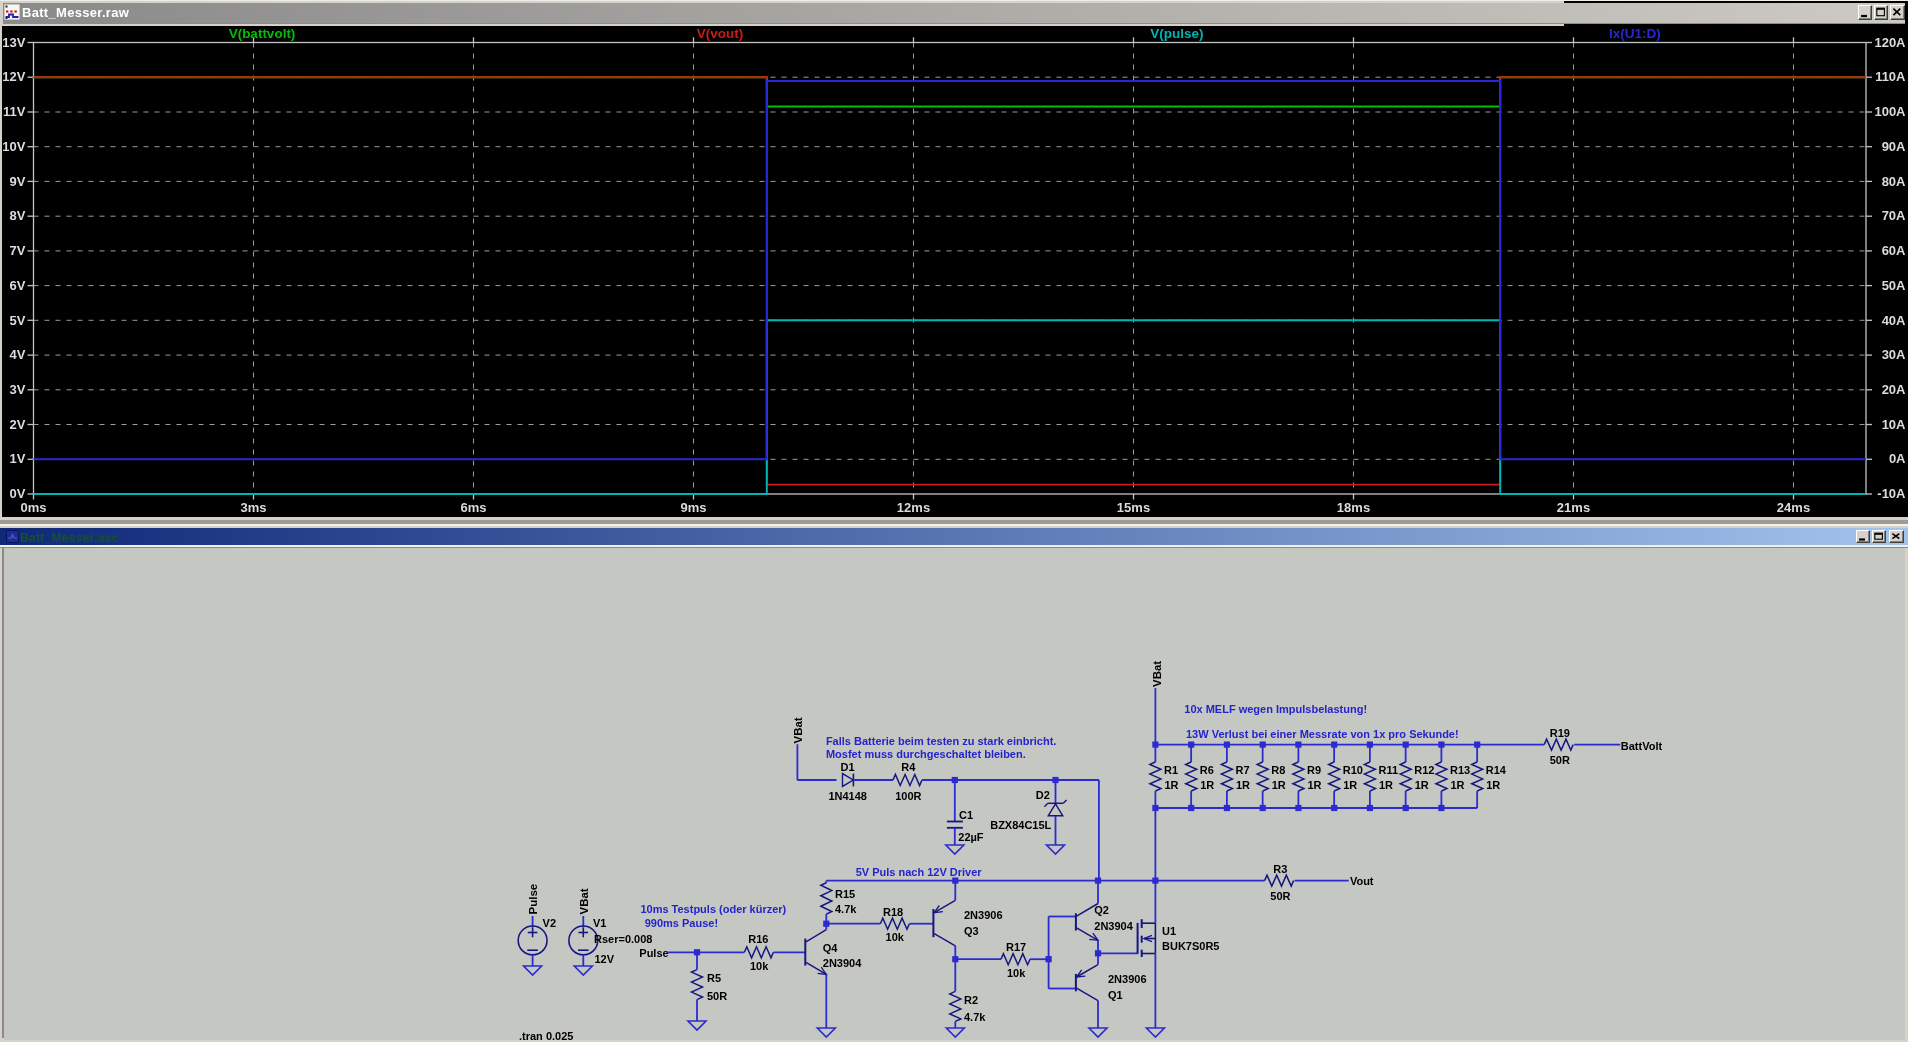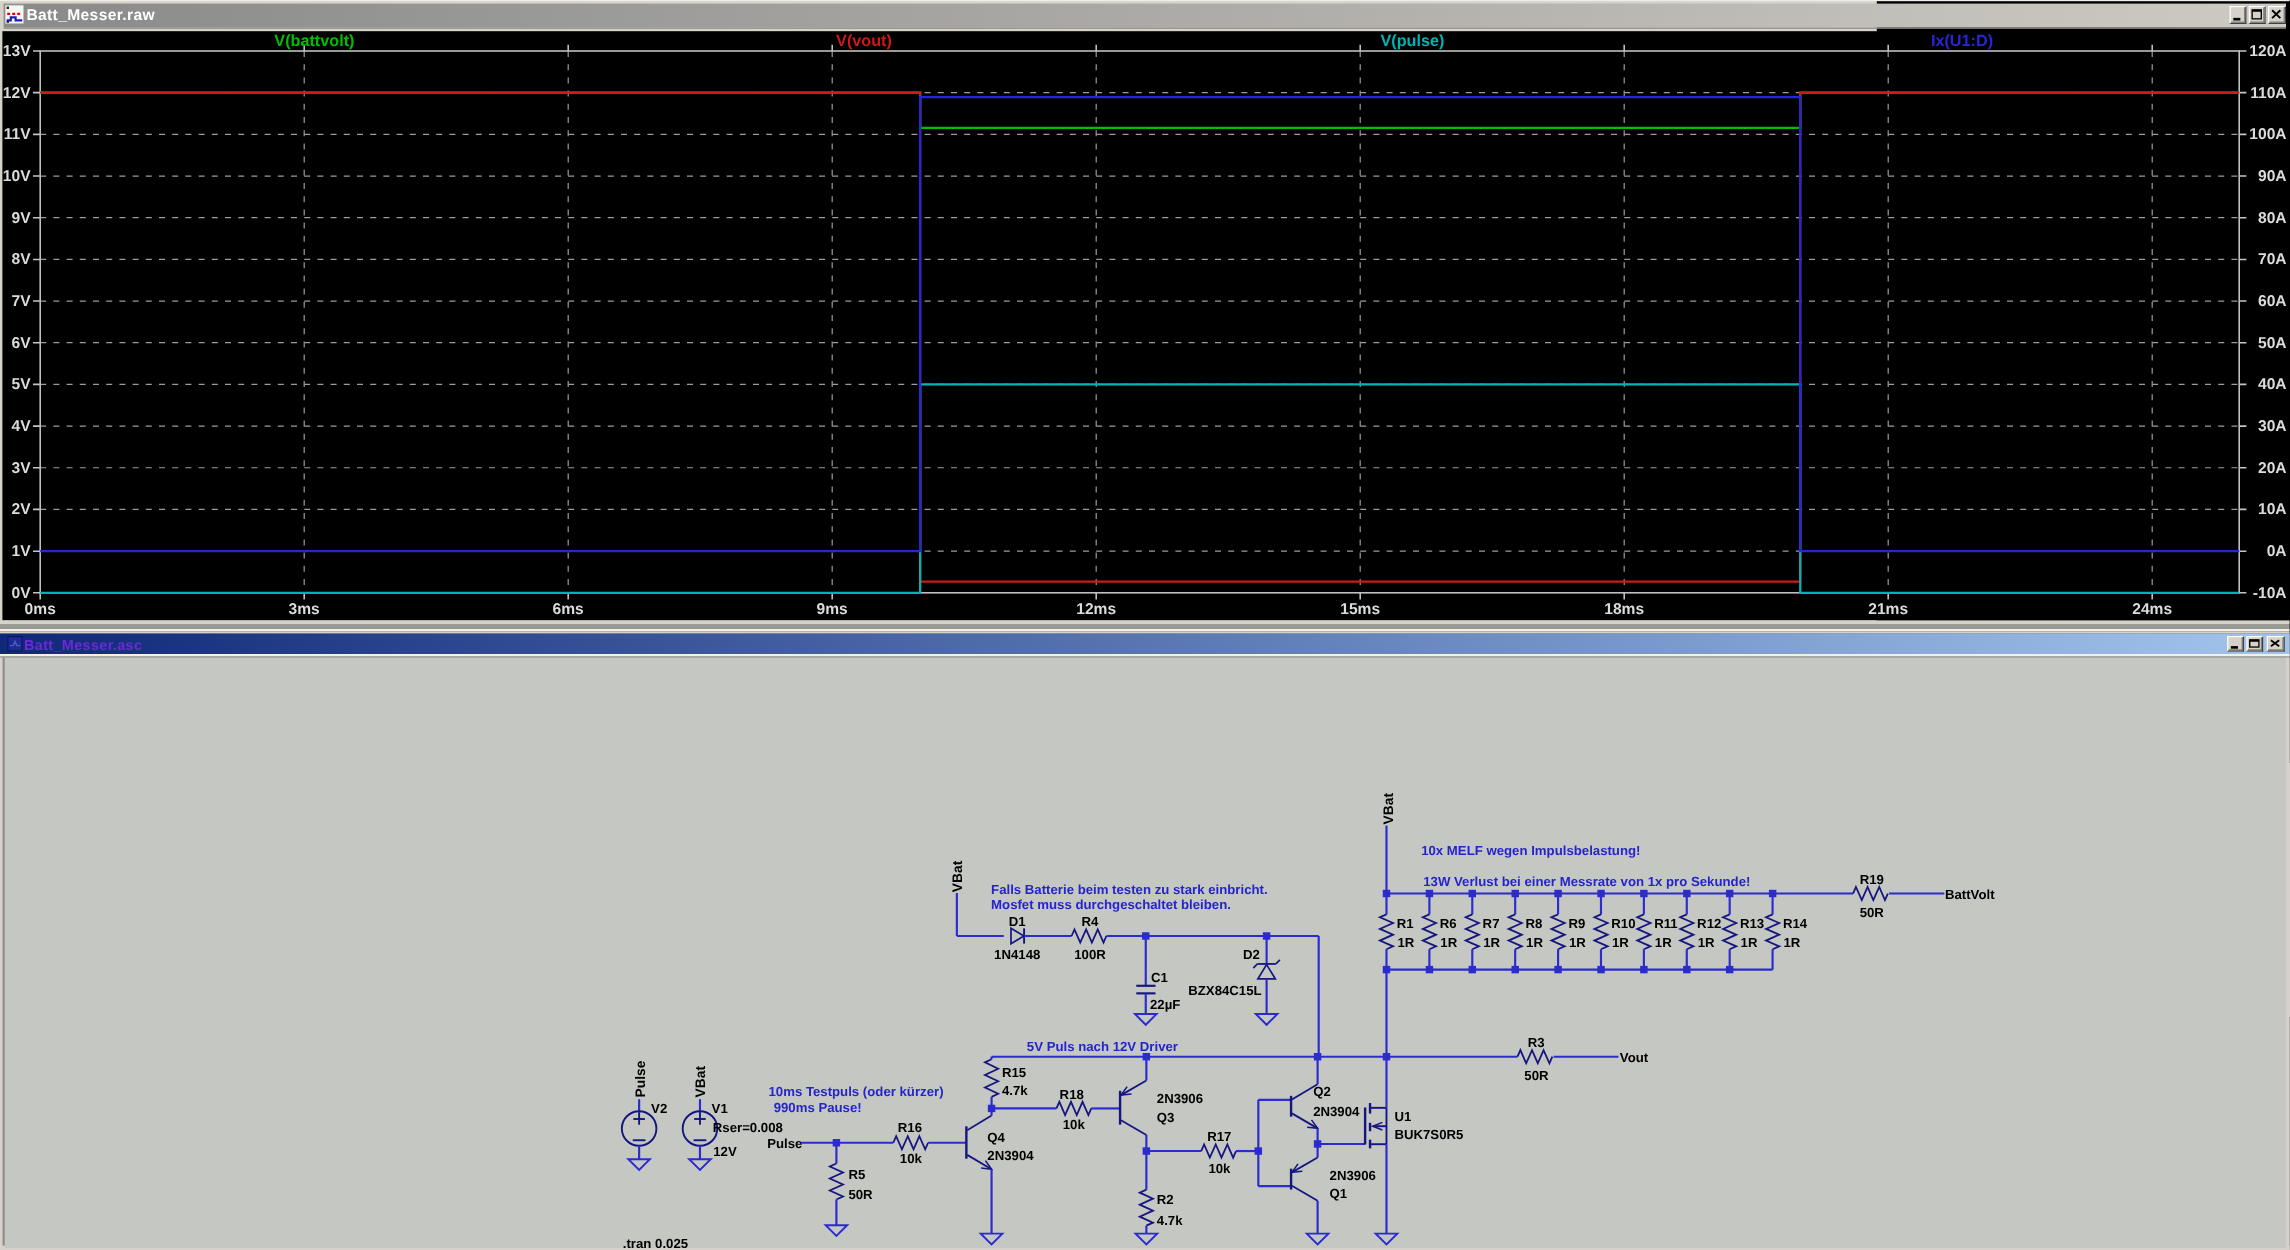--- a/index.html
+++ b/index.html
@@ -157,21 +157,21 @@
 <div class="abs" style="left:0;top:520px;width:1908px;height:4px;background:#9C9C96"></div>
 <div class="abs" style="left:0;top:524px;width:1908px;height:2px;background:#F2F0EB"></div>
 <div class="abs" style="left:0;top:526px;width:1908px;height:2px;background:#D6D2CA"></div>
 
 <div class="abs" style="left:0;top:528px;width:1908px;height:514px;background:#C5C7C3">
  <div class="abs" style="left:0;top:0;width:1908px;height:17px;background:linear-gradient(to right,#0F2878,#A2C4EC)"></div>
  <svg class="abs" style="left:6px;top:2px" width="13" height="13">
    <rect x="0.5" y="0.5" width="12" height="12" fill="#1D2B96" stroke="#0A1560"></rect>
    <path d="M 2 8 L 5 8 L 6.5 4.5 L 8 8 L 11 8" stroke="#4A5CC0" stroke-width="1.2" fill="none"></path>
  </svg>
- <span class="abs" style="left:20px;top:3px;font-size:12px;font-weight:bold;color:#6d28d9;letter-spacing:0.3px">Batt_Messer.asc</span>
+ <span class="abs" style="left:20px;top:3px;font-size:12px;font-weight:bold;color:#14532d;letter-spacing:0.3px">Batt_Messer.asc</span>
  <div style="position:absolute;left:1855.5px;top:2px;width:14px;height:13px;background:#D6D2CA;border-top:1px solid #FFFFFF;border-left:1px solid #FFFFFF;border-right:1px solid #404040;border-bottom:1px solid #404040;box-shadow:inset -1px -1px 0 #808080;">
       <svg width="14" height="13" style="position:absolute;left:-1px;top:-1px">
         <rect x="3.08" y="8.4" width="5.88" height="2.2" fill="#000"></rect>
       </svg>
     </div>
     <div style="position:absolute;left:1871.5px;top:2px;width:14px;height:13px;background:#D6D2CA;border-top:1px solid #FFFFFF;border-left:1px solid #FFFFFF;border-right:1px solid #404040;border-bottom:1px solid #404040;box-shadow:inset -1px -1px 0 #808080;">
       <svg width="14" height="13" style="position:absolute;left:-1px;top:-1px">
         <rect x="2.8" y="3.2" width="7.6" height="6" fill="none" stroke="#000" stroke-width="1.1"></rect>
         <rect x="2.8" y="3.2" width="7.6" height="1.6" fill="#000"></rect>
       </svg>

